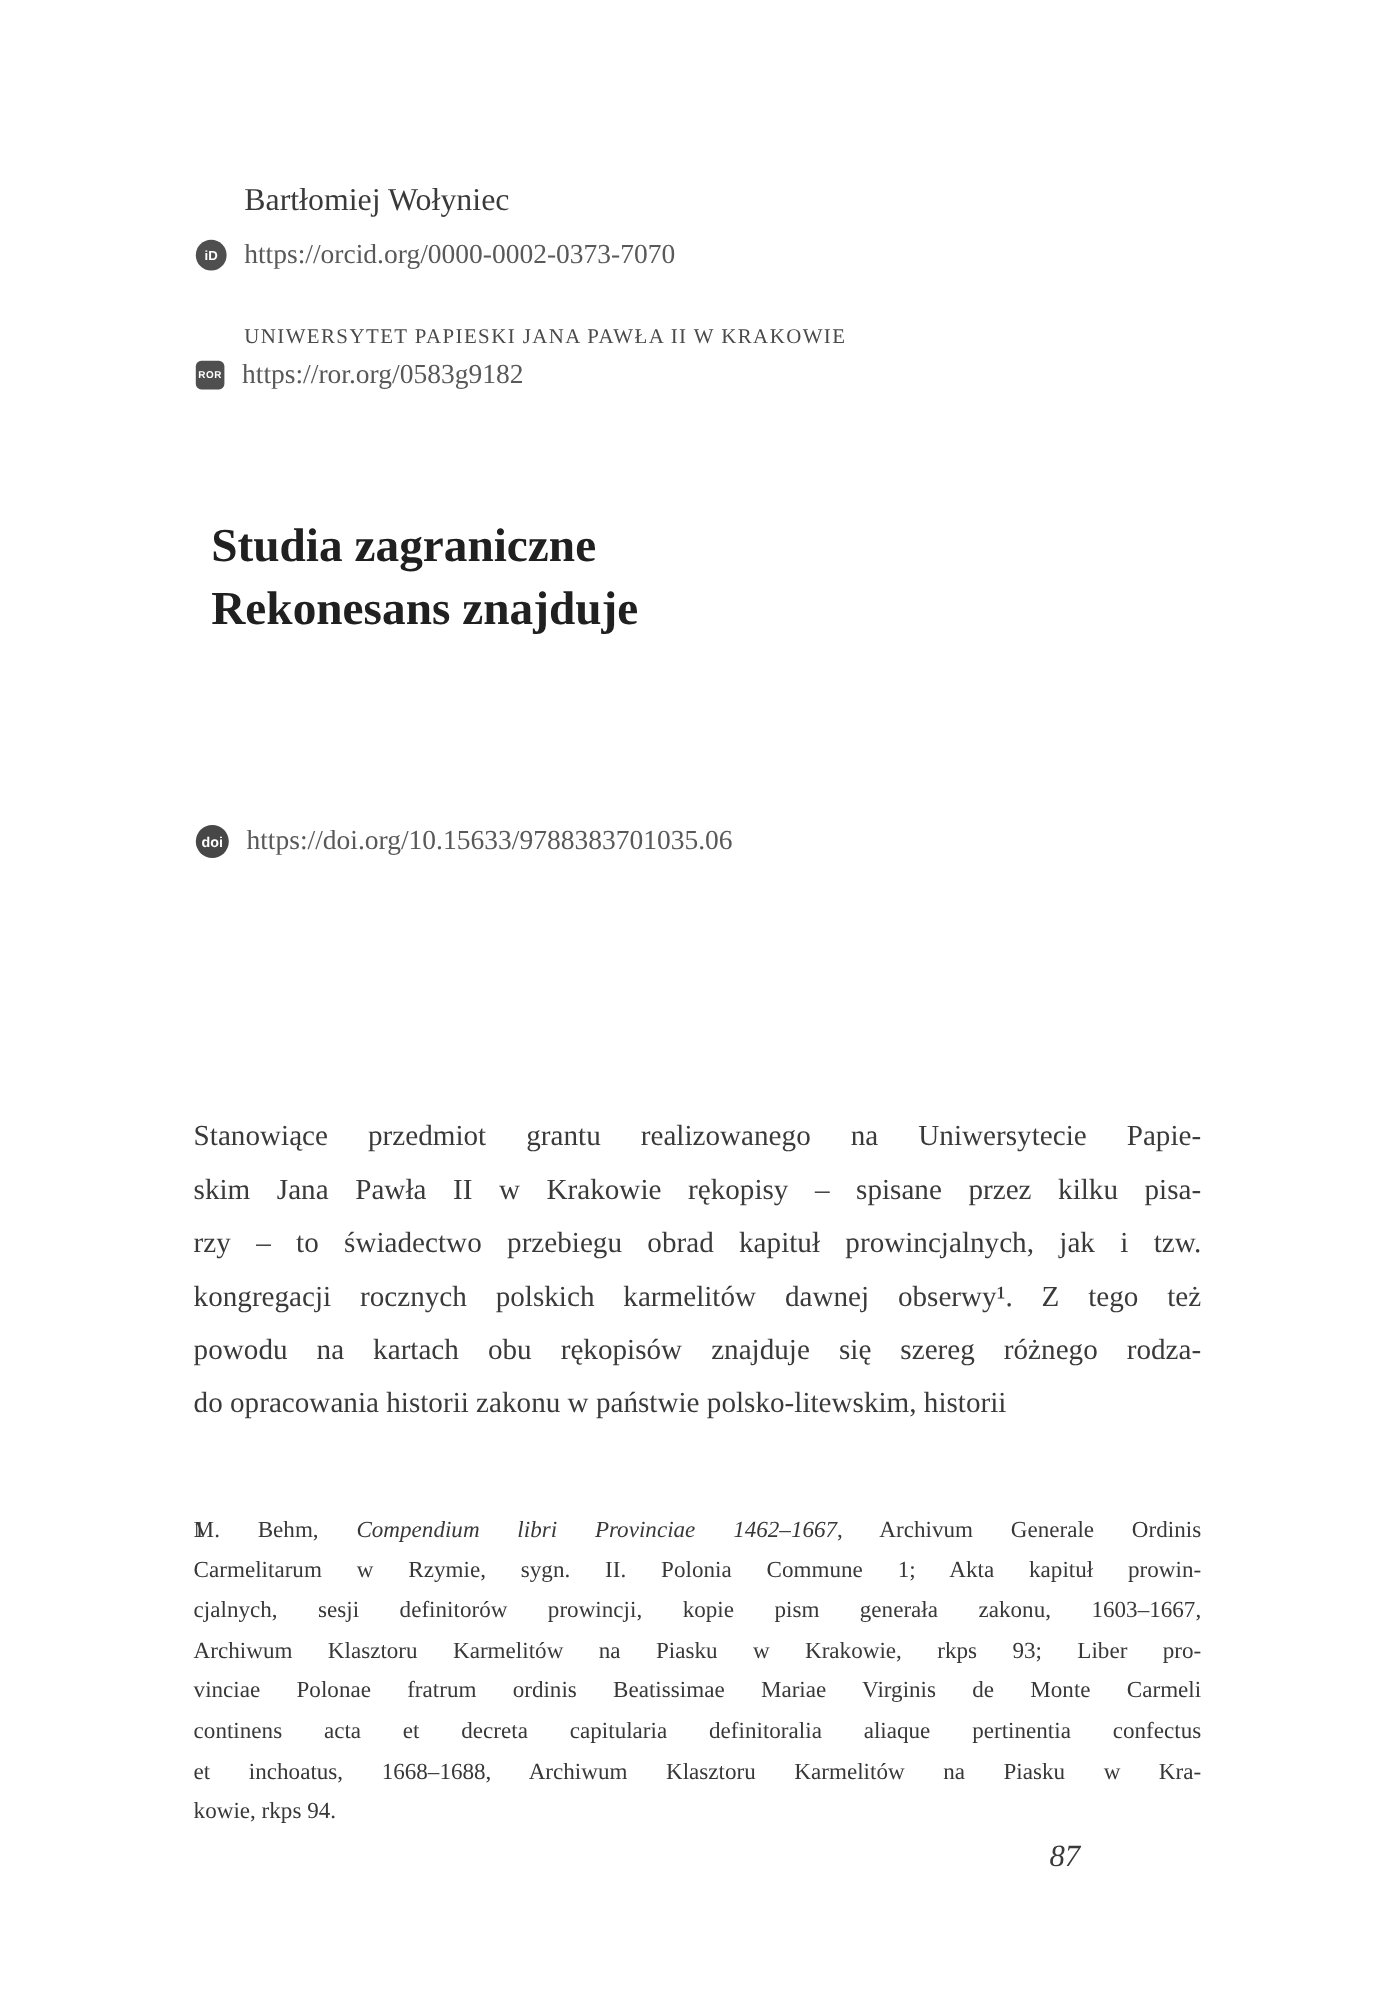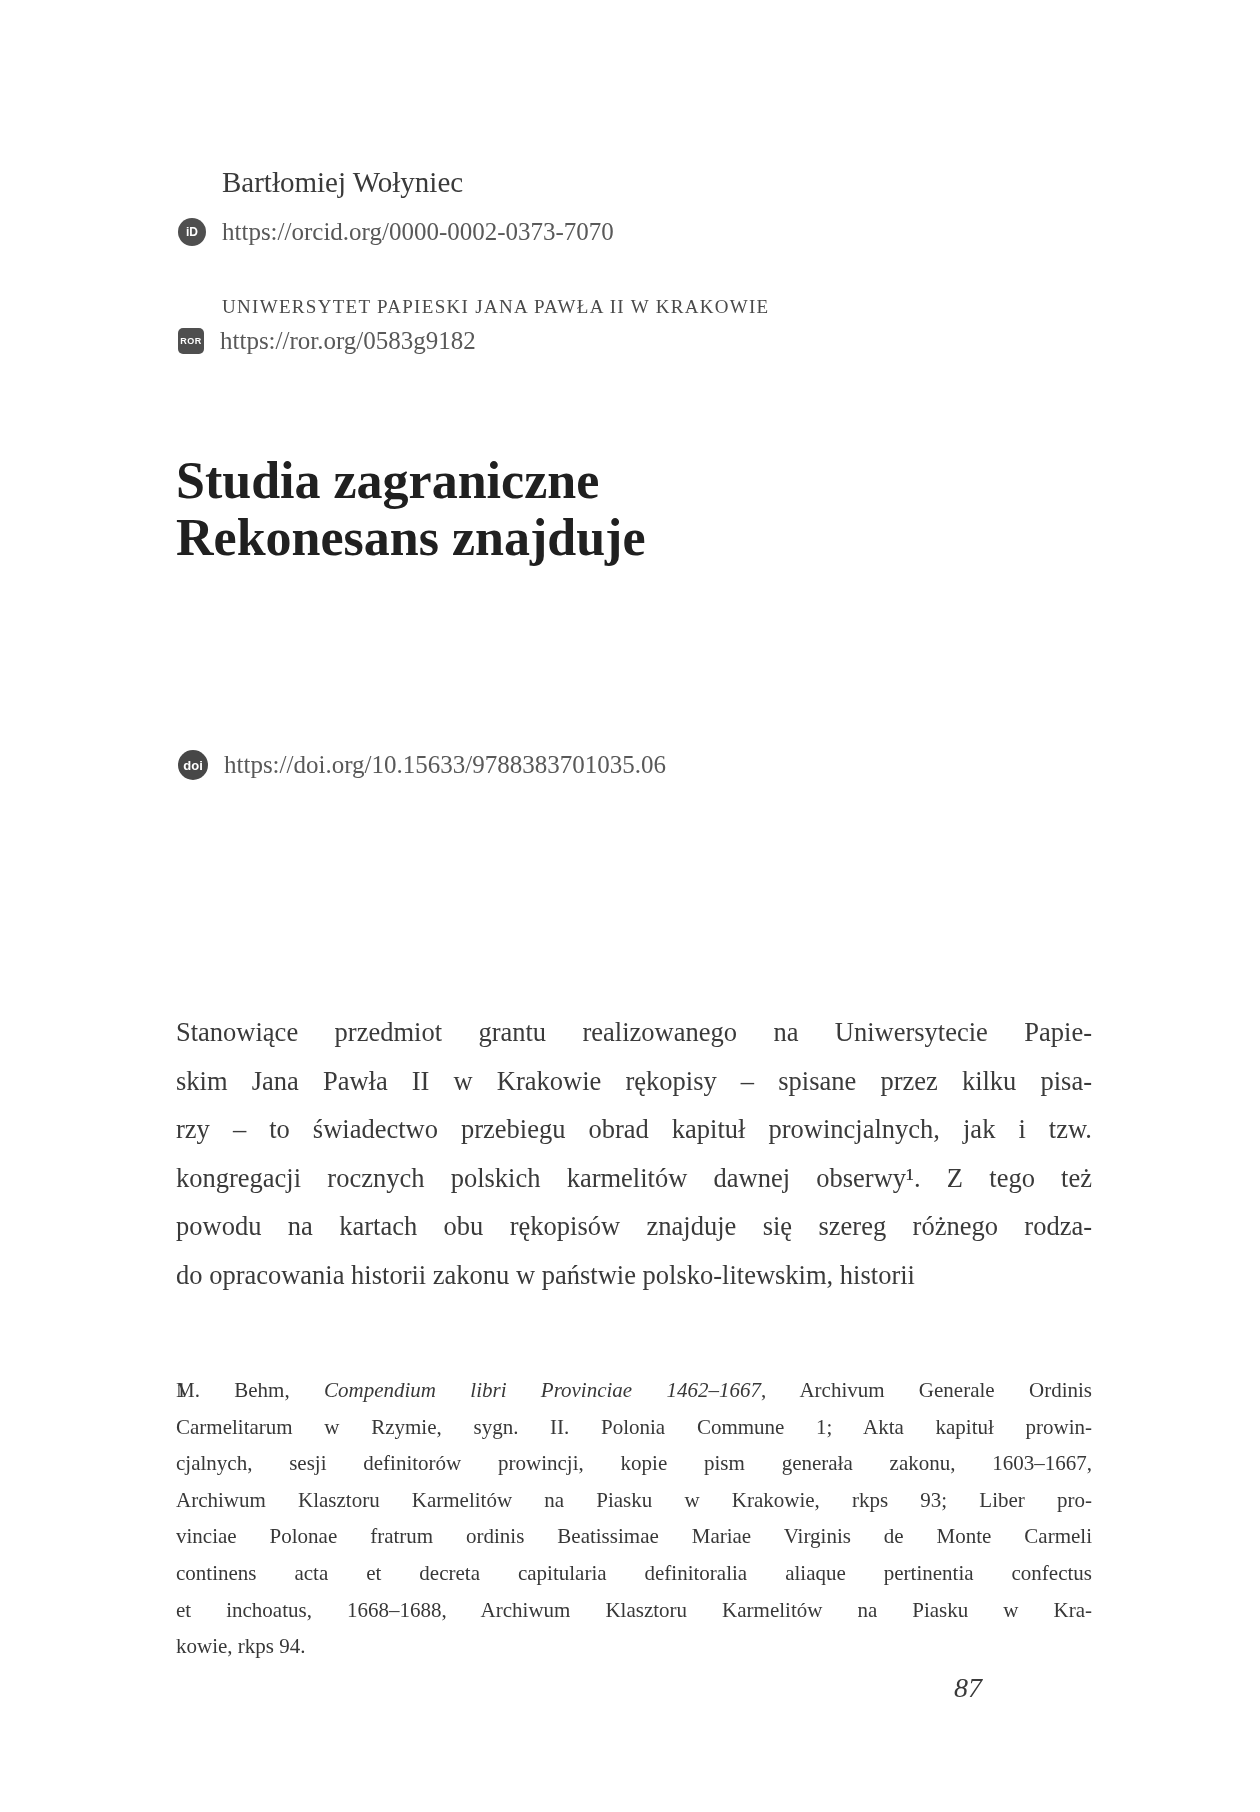--- a/index.html
+++ b/index.html
@@ -73,22 +73,22 @@
     left: 222px; top: 296px;
     font-size: 19px;
     letter-spacing: 1.3px;
     color: #4a4a4a;
   }
 
   
   .title {
     position: absolute;
     left: 176px; top: 452px;
-    margin: 0;
-    font-size: 52px;
+    margin: 16px;
+    font-size: 43px;
     font-weight: bold;
     line-height: 57px;
     color: #202020;
   }
   .title-line { display: block; }
 
   
   .body-text {
     position: absolute;
     left: 176px; top: 1008px;

